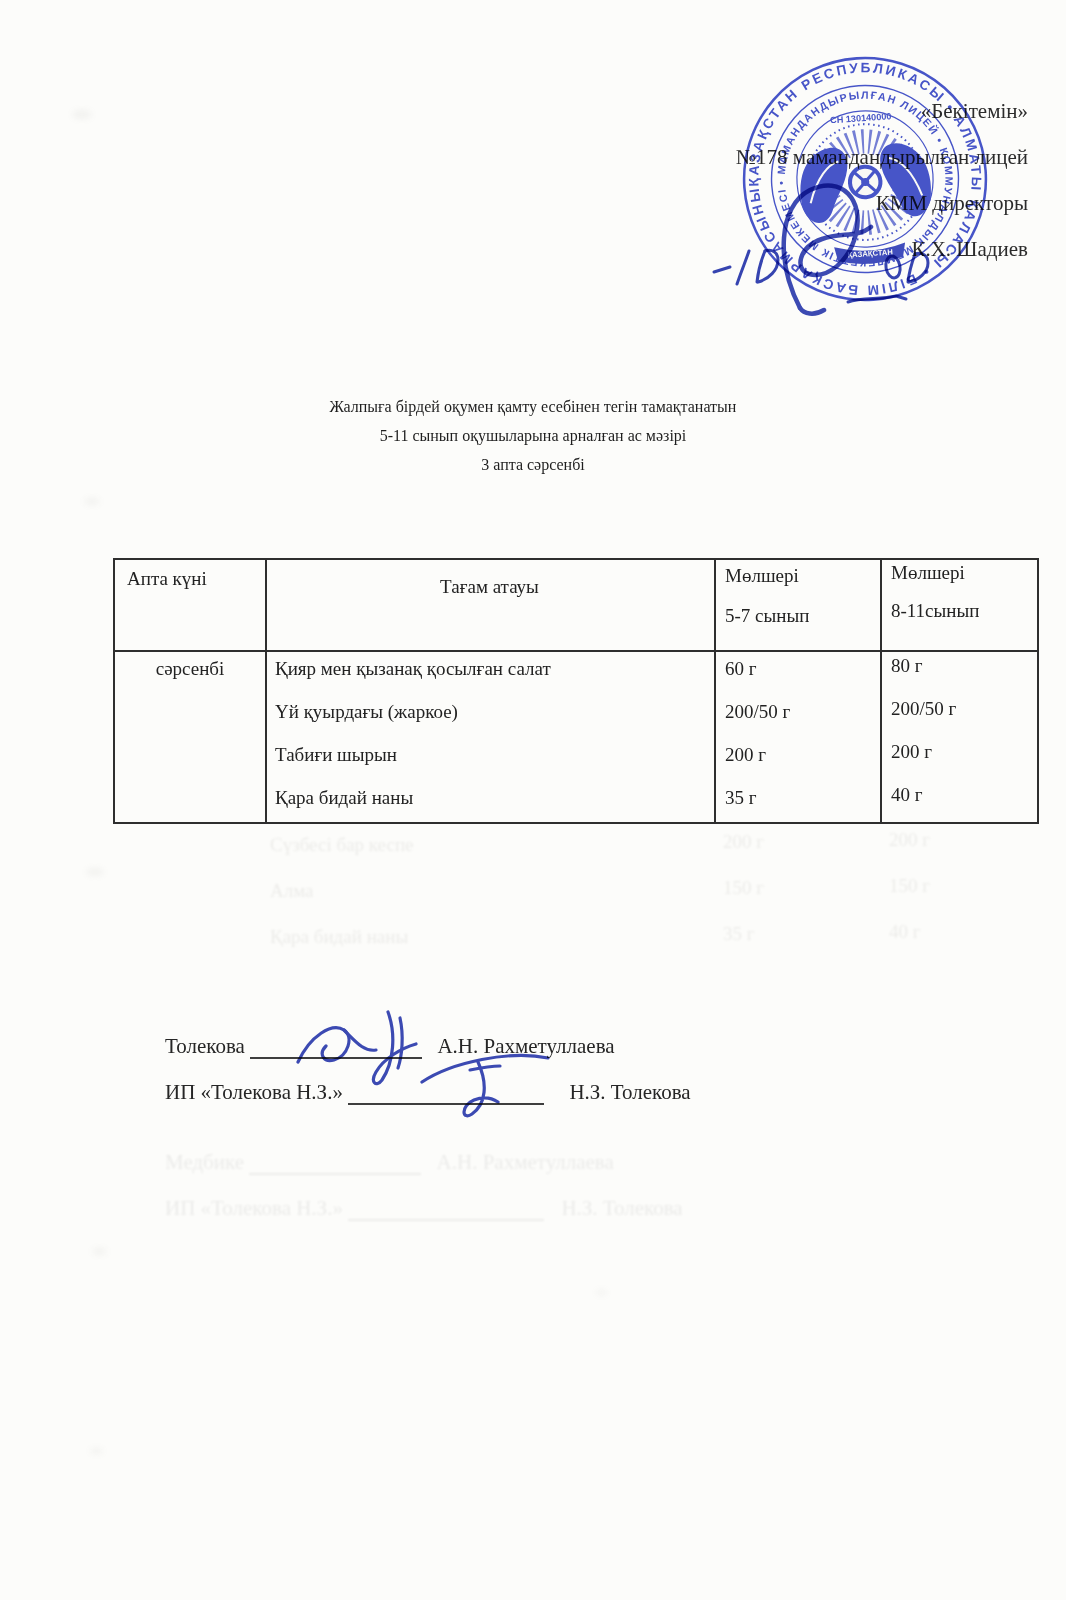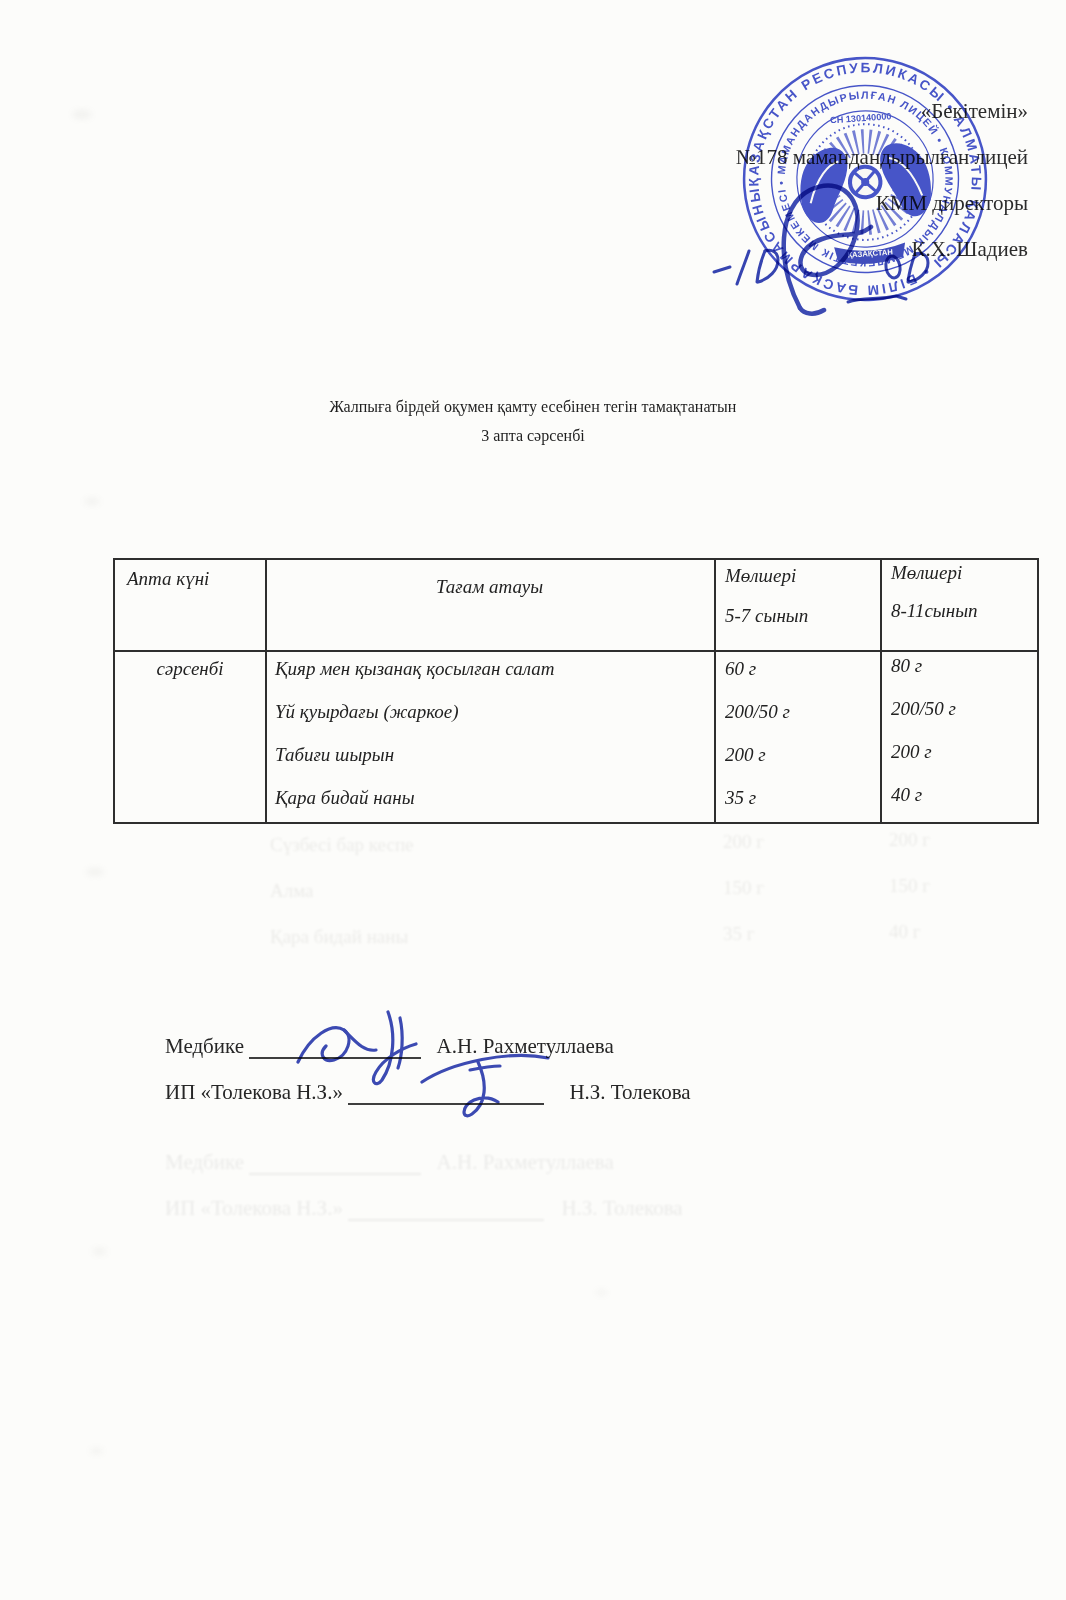--- a/index.html
+++ b/index.html
@@ -20,21 +20,21 @@
   .stamp{position:absolute; left:738px; top:50px; width:254px; height:258px;
          mix-blend-mode:multiply; opacity:.93; transform:rotate(-4deg);}
   
   .ink{position:absolute; left:0; top:0; width:1066px; height:1600px; pointer-events:none;
        mix-blend-mode:multiply;}
   
   .title{position:absolute; left:0; top:392px; width:1066px; text-align:center;
          font-size:16px; line-height:29px; color:#1e1e1e;}
   
   .menu-table{position:absolute; left:113px; top:558px; width:922px; height:262px;
-              border:2px solid #2e2e2e; font-size:19px; color:#222;font-style:italic;}
+              border:2px solid #2e2e2e; font-size:19px; color:#222;}
   .vline{position:absolute; top:0; bottom:0; width:0; border-left:2px solid #2e2e2e;}
   .hline{position:absolute; left:0; right:0; height:0; border-top:2px solid #2e2e2e;}
   .cell{position:absolute; white-space:nowrap;}
   
   .ghost{color:#77756e; opacity:.12; filter:blur(1.1px);}
   .ghost-sig{opacity:.08; filter:blur(1.2px);}
   
   .sig-block{position:absolute; left:165px; top:1034px; width:740px; font-size:21px; color:#262626;}
   .sig-row{position:relative; height:46px; white-space:nowrap;}
   .uline{display:inline-block; border-bottom:2px solid #3e3e3e; height:22px; vertical-align:bottom;}
@@ -88,20 +88,21 @@
     </g>
 
     <g>
       <path d="M 90,190 q 35,11 70,0 l -3,14 q -32,9 -64,0 Z" fill="#3240bb"></path>
       <text x="125" y="201" font-size="7.5" text-anchor="middle" fill="#fcfcfa" font-weight="bold" font-family="Liberation Sans, sans-serif">ҚАЗАҚСТАН</text>
     </g>
   </svg>
 
   <div class="title">
     <div>Жалпыға бірдей оқумен қамту есебінен тегін тамақтанатын</div>
+    <div>5-11 сынып оқушыларына арналған ас мәзірі</div>
     <div>3 апта сәрсенбі</div>
   </div>
 
   <div class="menu-table">
     <div class="vline" style="left:150px"></div>
     <div class="vline" style="left:599px"></div>
     <div class="vline" style="left:765px"></div>
     <div class="hline" style="top:90px"></div>
 
     <div class="cell" style="left:12px;  top:8px">Апта күні</div>
@@ -136,21 +137,21 @@
     <div class="abs ghost" style="left:270px; top:880px; font-size:19px">Алма</div>
     <div class="abs ghost" style="left:723px; top:877px; font-size:19px">150 г</div>
     <div class="abs ghost" style="left:889px; top:875px; font-size:19px">150 г</div>
     <div class="abs ghost" style="left:270px; top:926px; font-size:19px">Қара бидай наны</div>
     <div class="abs ghost" style="left:723px; top:923px; font-size:19px">35 г</div>
     <div class="abs ghost" style="left:889px; top:921px; font-size:19px">40 г</div>
   </div>
 
   <div class="sig-block">
     <div class="sig-row">
-      <span>Медбике</span>
+      <span>Толекова</span>
       <span class="uline" style="width:172px"></span>
       <span style="margin-left:10px">А.Н. Рахметуллаева</span>
     </div>
     <div class="sig-row">
       <span>ИП «Толекова Н.З.»</span>
       <span class="uline" style="width:196px"></span>
       <span style="margin-left:20px">Н.З. Толекова</span>
     </div>
   </div>
 

